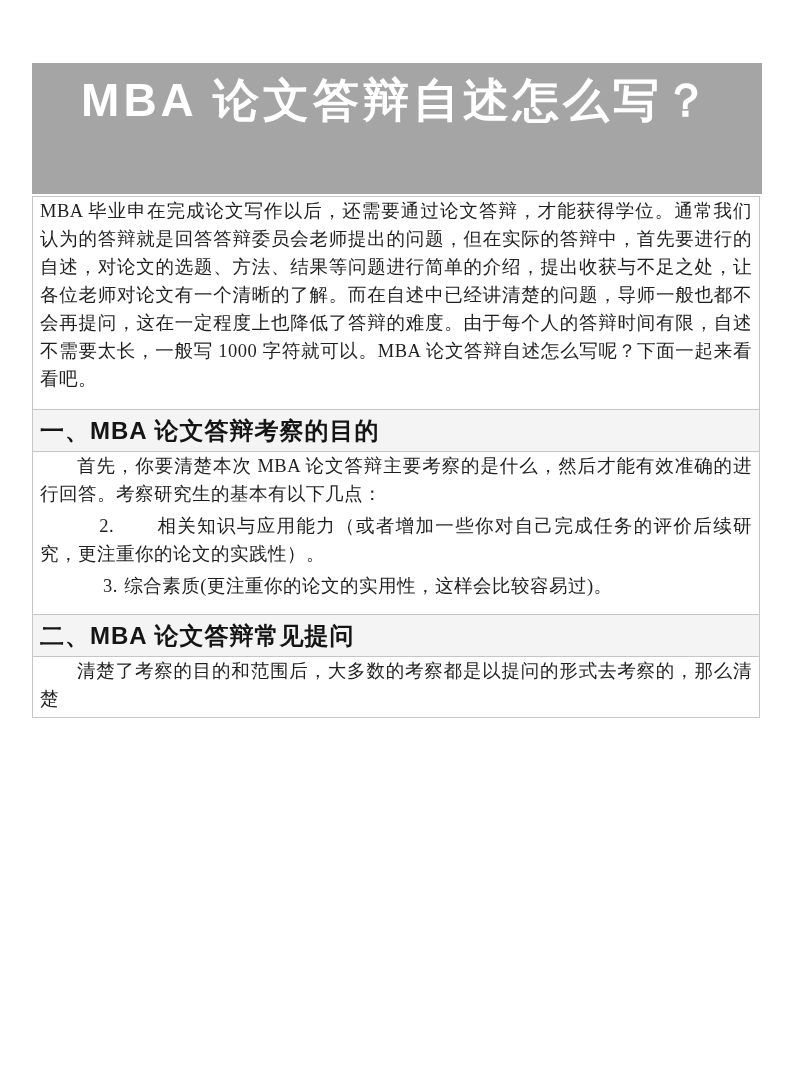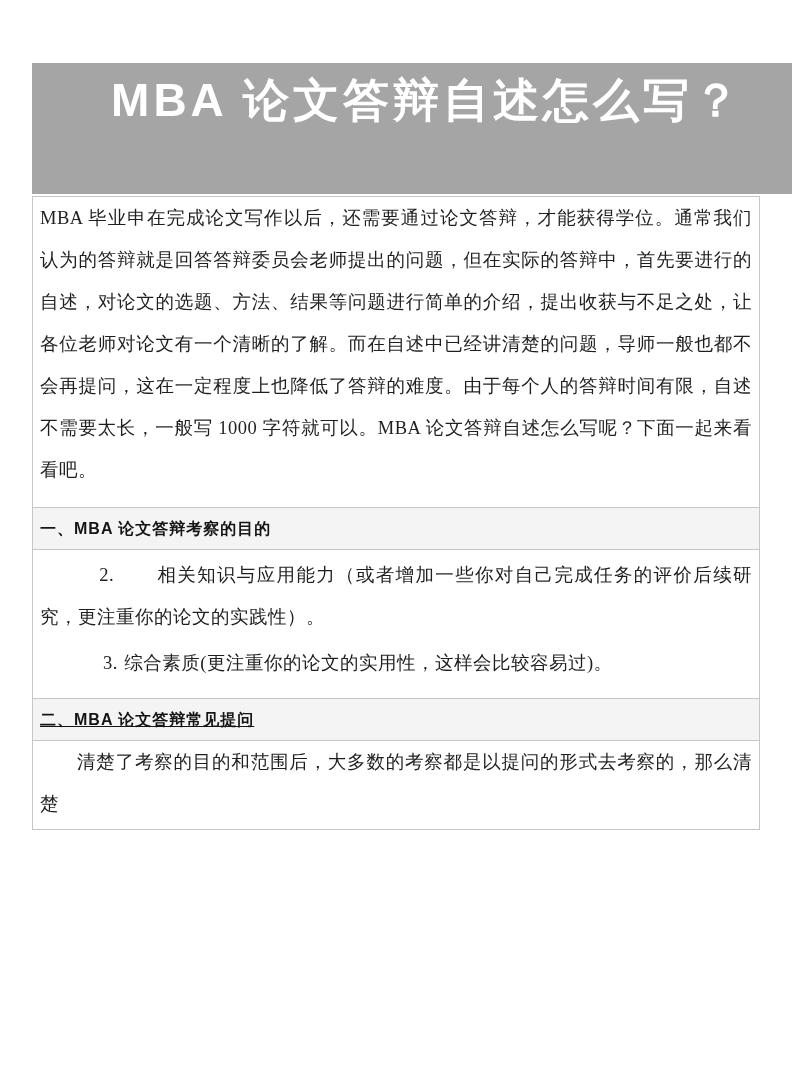--- a/index.html
+++ b/index.html
@@ -22,21 +22,20 @@
   
   .banner {
     margin: 63px 12px 0 32px;
     width: 730px;
     height: 131px;
     background: #a5a5a5;
     color: #ffffff;
     text-align: center;
     font-family: "Liberation Sans", sans-serif;
     font-weight: bold;
-    padding-left: 30px;
   }
   .banner .line1 {
     padding-top: 7px;
     font-size: 46px;
     line-height: 60px;
     letter-spacing: 4px;
   }
   .banner .line2 {
     font-size: 44px;
     line-height: 58px;
@@ -48,63 +47,64 @@
     width: 728px;
     border: 1px solid #c6c6c6;
     background: #ffffff;
     box-sizing: border-box;
     padding: 0 0 4px 0;
   }
   .content-box p {
     margin: 0;
     padding: 0 7px;
     font-size: 18.5px;
-    line-height: 42px;
+    line-height: 28px;
     text-align: justify;
     letter-spacing: 0.5px;
   }
   p.indent-2em { text-indent: 2em; }
   p.item { text-indent: 3.2em; }
   p.item3 { text-indent: 3.4em; }
   .num { margin-right: 2.3em; }
   .num3 { margin-right: 0.35em; }
   .red { color: #b5605d; }
   
   .section-heading {
     margin-top: 16px;
     background: #f4f4f4;
     border-top: 1px solid #c6c6c6;
     border-bottom: 1px solid #c6c6c6;
     padding: 9px 7px 8px 7px;
     font-family: "Liberation Sans", sans-serif;
     font-weight: bold;
-    font-size: 16px;
+    font-size: 24px;
     line-height: 24px;
     color: #151515;
     letter-spacing: 1px;
   }
   .gap-before-item { margin-top: 30px !important; }
   .gap-small { margin-top: 4px !important; }
-  .section2-heading { margin-top: 14px; text-decoration: underline; }
+  .section2-heading { margin-top: 14px; }
 </style>
 </head>
 <body>
 
 <div class="page">
 
   <div class="banner">
     <div class="line1">MBA 论文答辩自述怎么写？</div>
   </div>
 
   <div class="content-box">
 
     <p>MBA 毕业申在完成论文写作以后，还需要通过论文答辩，才能获得学位。通常我们认为的答辩就是回答答辩委员会老师提出的问题，但在实际的答辩中，首先要进行的自述，对论文的选题、方法、结果等问题进行简单的介绍，提出收获与不足之处，让各位老师对论文有一个清晰的了解。而在自述中已经讲清楚的问题，导师一般也都不会再提问，这在一定程度上也降低了答辩的难度。由于每个人的答辩时间有限，自述不需要太长，一般写 1000 字符就可以。MBA 论文答辩自述怎么写呢？下面一起来看看吧。</p>
 
     <div class="section-heading">一、MBA 论文答辩考察的目的</div>
 
+    <p class="indent-2em">首先，你要清楚本次 MBA 论文答辩主要考察的是什么，然后才能有效准确的进行回答。考察研究生的基本有以下几点：</p>
 
 
     <p class="item gap-small"><span class="num">2.</span><span>相关知识与应用能力（或者增加一些你对自己完成任务的评价后续研究，更注重你的论文的实践性）。</span></p>
 
     <p class="item3 gap-small"><span class="num3">3.</span><span>综合素质(更注重你的论文的实用性，这样会比较容易过)。</span></p>
 
     <div class="section-heading section2-heading">二、MBA 论文答辩常见提问</div>
 
     <p class="indent-2em">清楚了考察的目的和范围后，大多数的考察都是以提问的形式去考察的，那么清楚</p>
 

